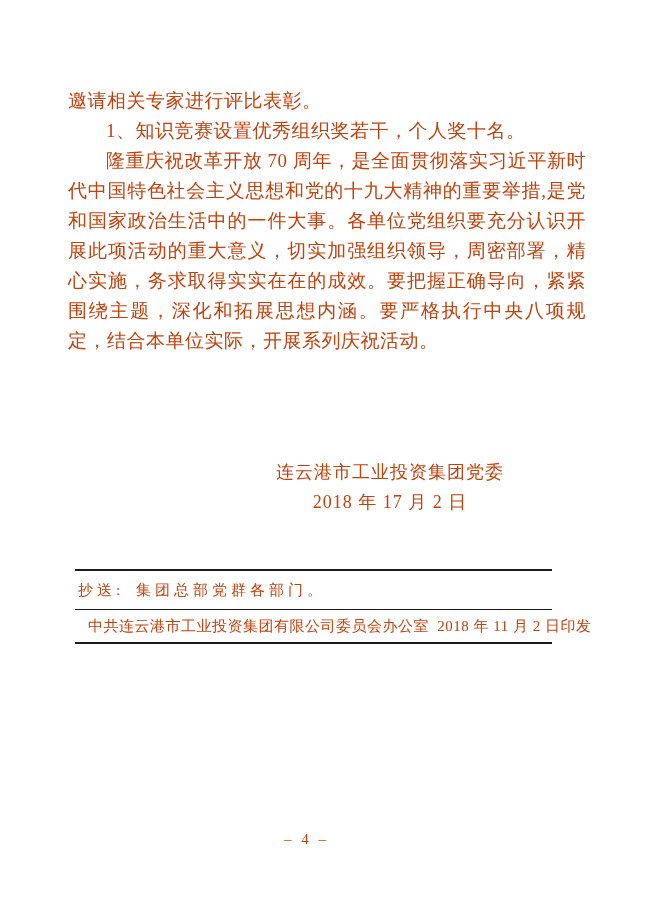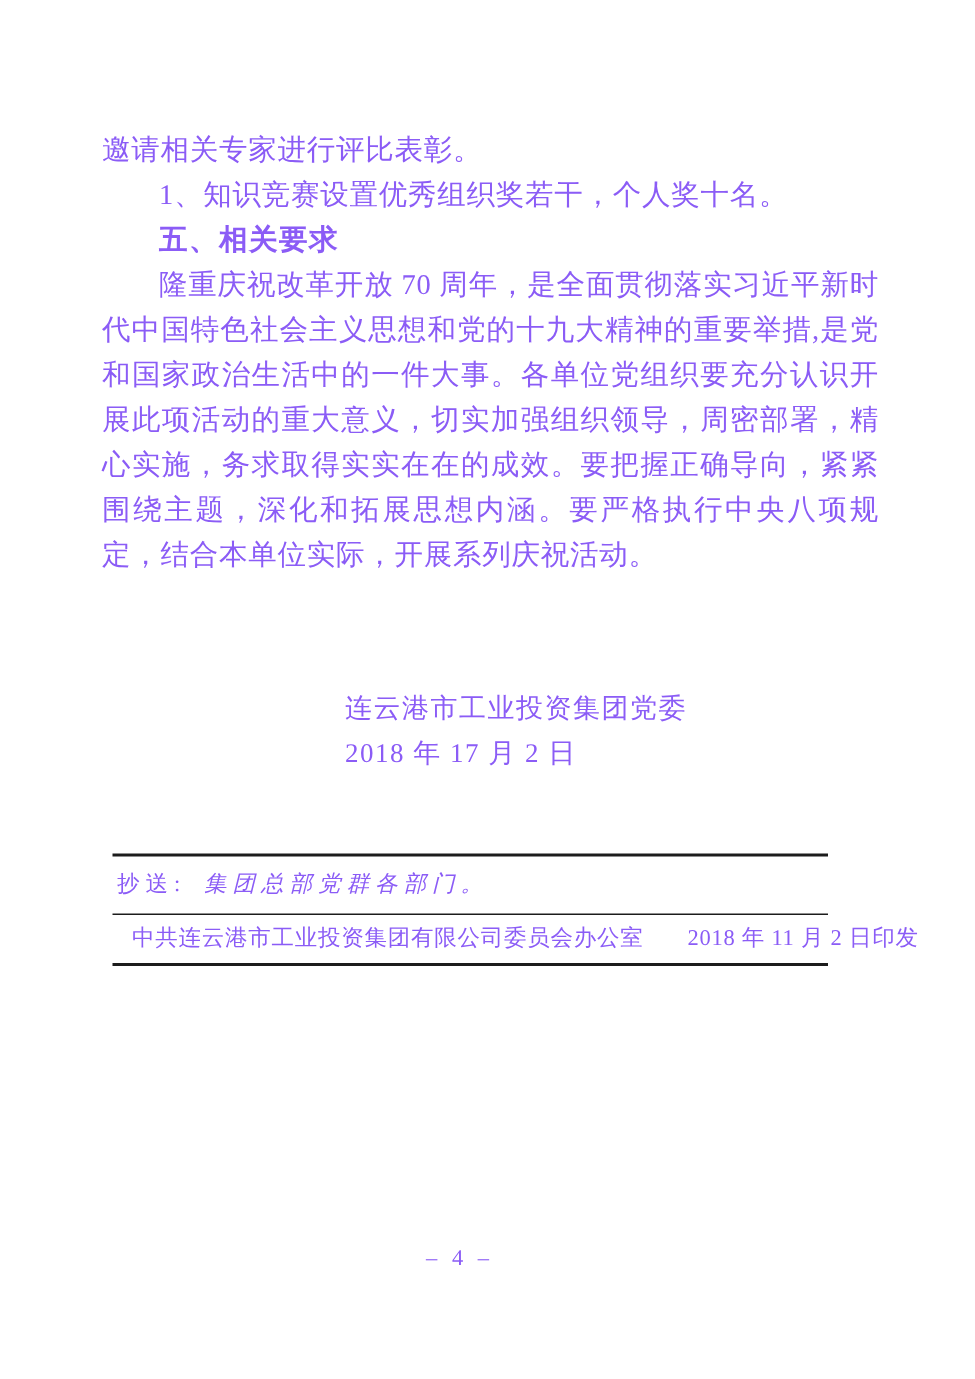--- a/index.html
+++ b/index.html
@@ -7,21 +7,21 @@
     padding: 0;
     background: #ffffff;
   }
   .page {
     position: relative;
     width: 613px;
     height: 919px;
     background: #ffffff;
     overflow: hidden;
     font-family: "Liberation Serif", "DejaVu Serif", serif;
-    color: #8b5cf6;
+    color: #c2410c;
   }
   
   .main-text {
     position: absolute;
     left: 68px;
     top: 86px;
     width: 518px;
     font-size: 19px;
     line-height: 30px;
     text-align: justify;
@@ -40,20 +40,21 @@
     line-height: 30px;
     text-indent: 2em;
     letter-spacing: 1px;
   }
   
   .signature {
     position: absolute;
     top: 457px;
     left: 230px;
     width: 320px;
+    text-align: center;
     font-size: 18px;
     line-height: 30px;
     letter-spacing: 1px;
   }
   
   .footer-box {
     position: absolute;
     left: 75px;
     top: 569px;
     width: 477px;
@@ -62,49 +63,48 @@
     font-size: 15px;
   }
   .footer-row-cc {
     height: 38px;
     line-height: 38px;
     padding-left: 3px;
     letter-spacing: 4px;
     border-bottom: 1px solid #1c1c1c;
     white-space: nowrap;
   }
-  .footer-row-cc .cc-value { margin-left: 4px; font-style: italic; }
+  .footer-row-cc .cc-value { margin-left: 4px; }
   .footer-row-print {
     height: 32px;
     line-height: 32px;
     padding-left: 13px;
     letter-spacing: 0.5px;
     white-space: nowrap;
   }
-  .footer-row-print .print-date { margin-left: 25px; }
+  .footer-row-print .print-date { margin-left: 4px; }
   
   .page-number {
     position: absolute;
     top: 831px;
     left: 0;
     width: 100%;
     text-align: center;
     font-size: 15px;
     letter-spacing: 3px;
   }
 </style>
 </head>
 <body>
 
 <div class="page">
 
   <main class="main-text">
     <p class="body-line">邀请相关专家进行评比表彰。</p>
     <p class="body-line indent">1、知识竞赛设置优秀组织奖若干，个人奖十名。</p>
-    <h2 class="section-heading">五、相关要求</h2>
     <p class="body-line indent">隆重庆祝改革开放 70 周年，是全面贯彻落实习近平新时代中国特色社会主义思想和党的十九大精神的重要举措,是党和国家政治生活中的一件大事。各单位党组织要充分认识开展此项活动的重大意义，切实加强组织领导，周密部署，精心实施，务求取得实实在在的成效。要把握正确导向，紧紧围绕主题，深化和拓展思想内涵。要严格执行中央八项规定，结合本单位实际，开展系列庆祝活动。</p>
   </main>
 
   <div class="signature">
     <div class="signature-org">连云港市工业投资集团党委</div>
     <div class="signature-date">2018 年 17 月 2 日</div>
   </div>
 
   <div class="footer-box">
     <div class="footer-row-cc">

